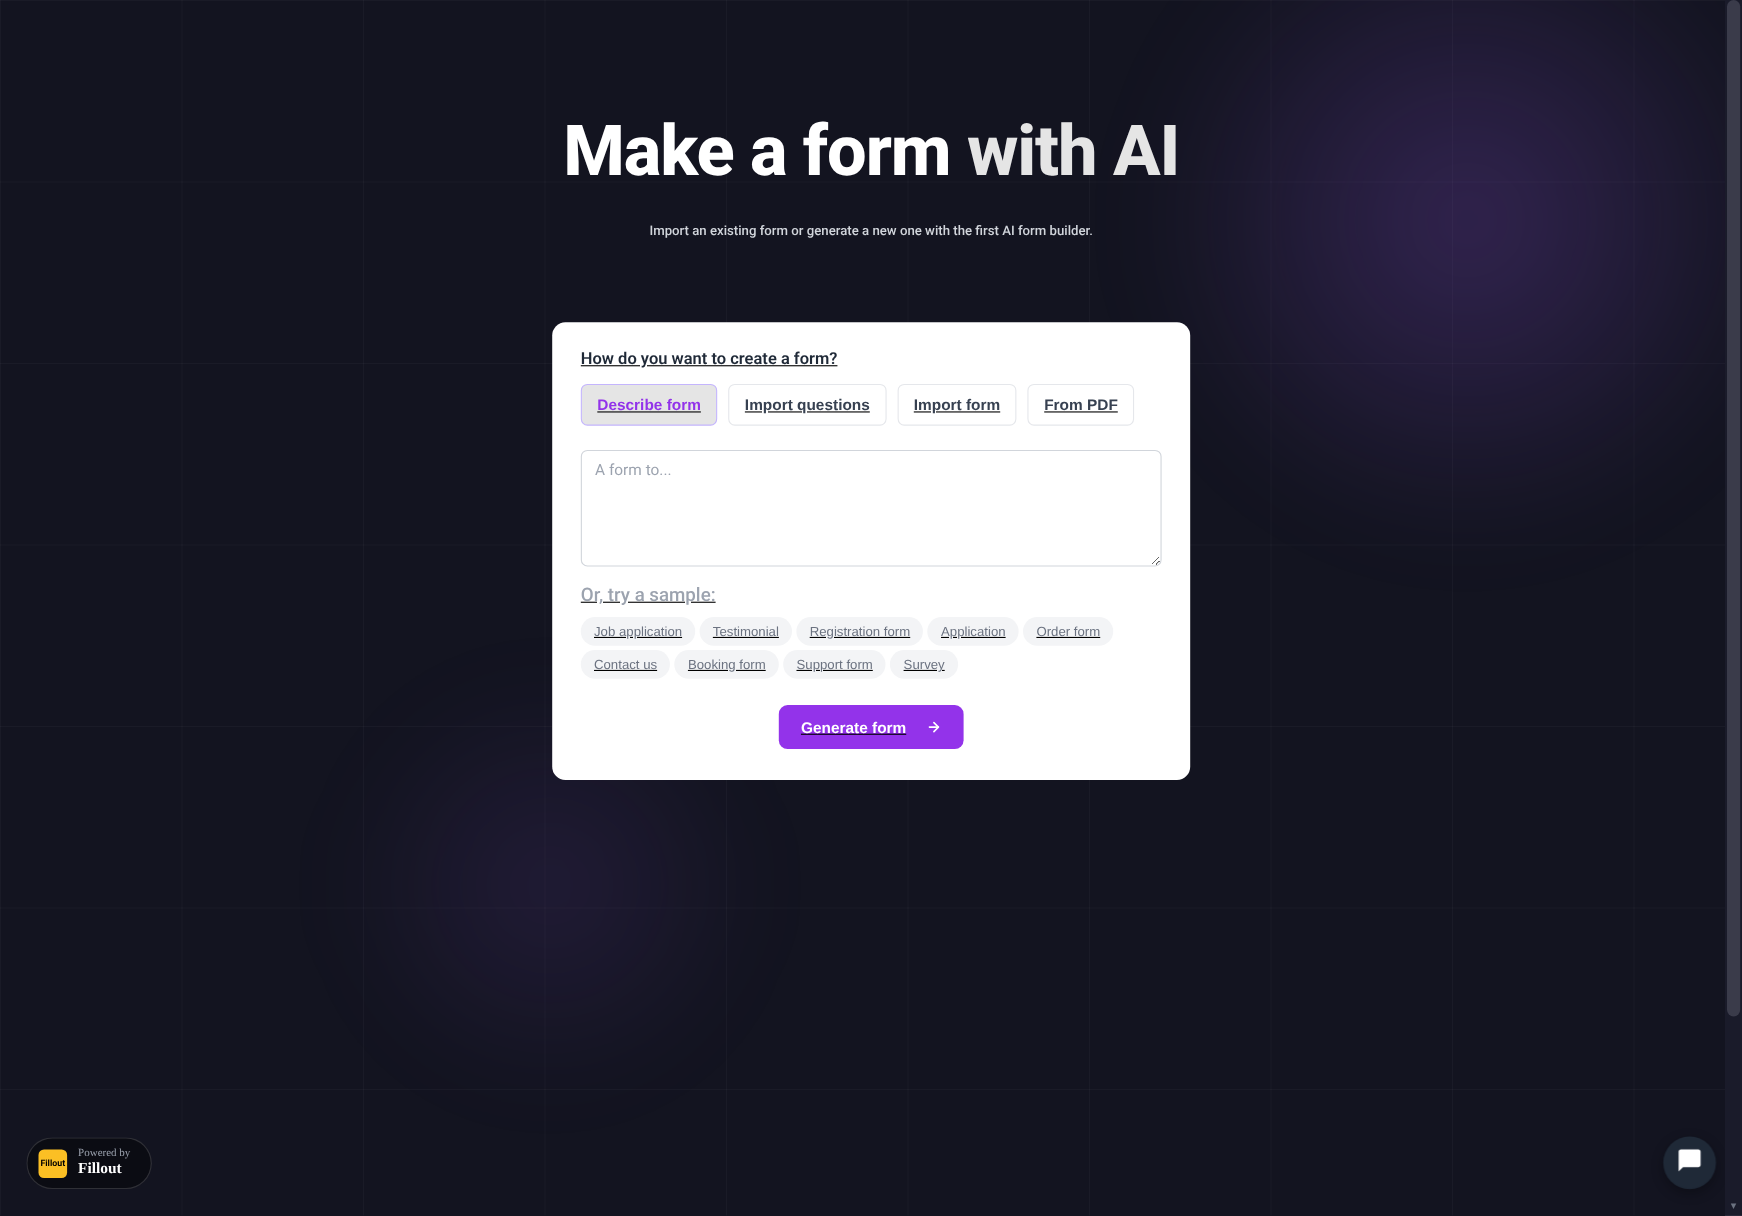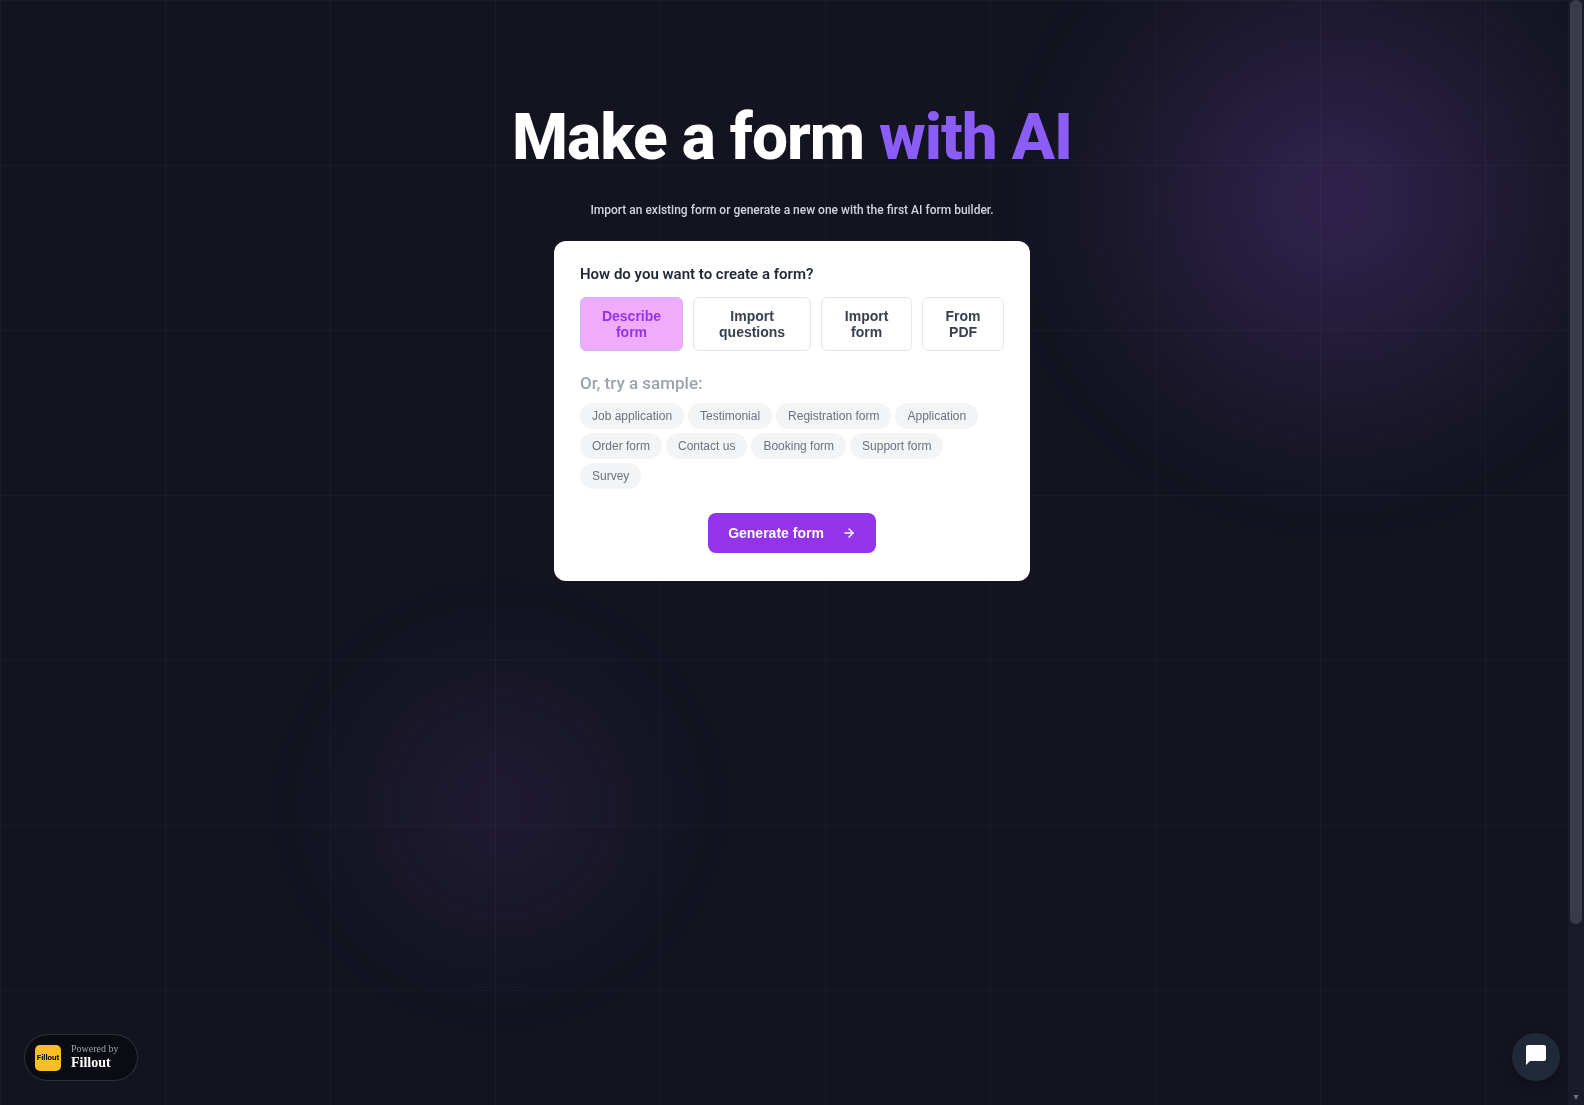--- a/index.html
+++ b/index.html
@@ -58,38 +58,39 @@
 
     .hero-title {
       font-size: 64px;
       font-weight: 800;
       color: #ffffff;
       text-align: center;
       letter-spacing: -1px;
     }
 
     .hero-title-accent {
-      color: #8b5cf6;
+      color: #e5e5e5;
       margin-top: 40px;
     }
 
     .hero-subtitle {
       font-size: 12px;
       color: #d1d5db;
       text-align: center;
       margin-top: 28px;
       font-weight: 500;
     }
 
     .card {
       background: #ffffff;
       border-radius: 12px;
-      width: 476px;
+      width: 580px;
       padding: 24px 26px 28px;
-      margin-top: 24px;
+      margin-top: 76px;
+      text-decoration: underline;
     }
 
     .card-question {
       font-size: 15px;
       font-weight: 600;
       color: #1f2937;
       margin-bottom: 14px;
     }
 
     .tabs {
@@ -104,21 +105,21 @@
       border-radius: 6px;
       font-size: 14px;
       font-weight: 600;
       color: #374151;
       background: #ffffff;
       cursor: pointer;
     }
 
     .tab.active {
       border-color: #c4b5fd;
-      background: #f0abfc;
+      background: #e5e5e5;
       color: #9333ea;
     }
 
     .form-label {
       font-size: 15px;
       font-weight: 600;
       color: #1f2937;
       margin-bottom: 12px;
     }
 
@@ -304,20 +305,21 @@
   <div class="card">
     <div class="card-question">How do you want to create a form?</div>
 
     <div class="tabs">
       <button class="tab active">Describe form</button>
       <button class="tab">Import questions</button>
       <button class="tab">Import form</button>
       <button class="tab">From PDF</button>
     </div>
 
+    <textarea class="textarea" placeholder="A form to..." style=""></textarea>
 
     <div class="sample-label">Or, try a sample:</div>
     <div class="sample-chips">
       <button class="chip">Job application</button>
       <button class="chip">Testimonial</button>
       <button class="chip">Registration form</button>
       <button class="chip">Application</button>
       <button class="chip">Order form</button>
       <button class="chip">Contact us</button>
       <button class="chip">Booking form</button>

